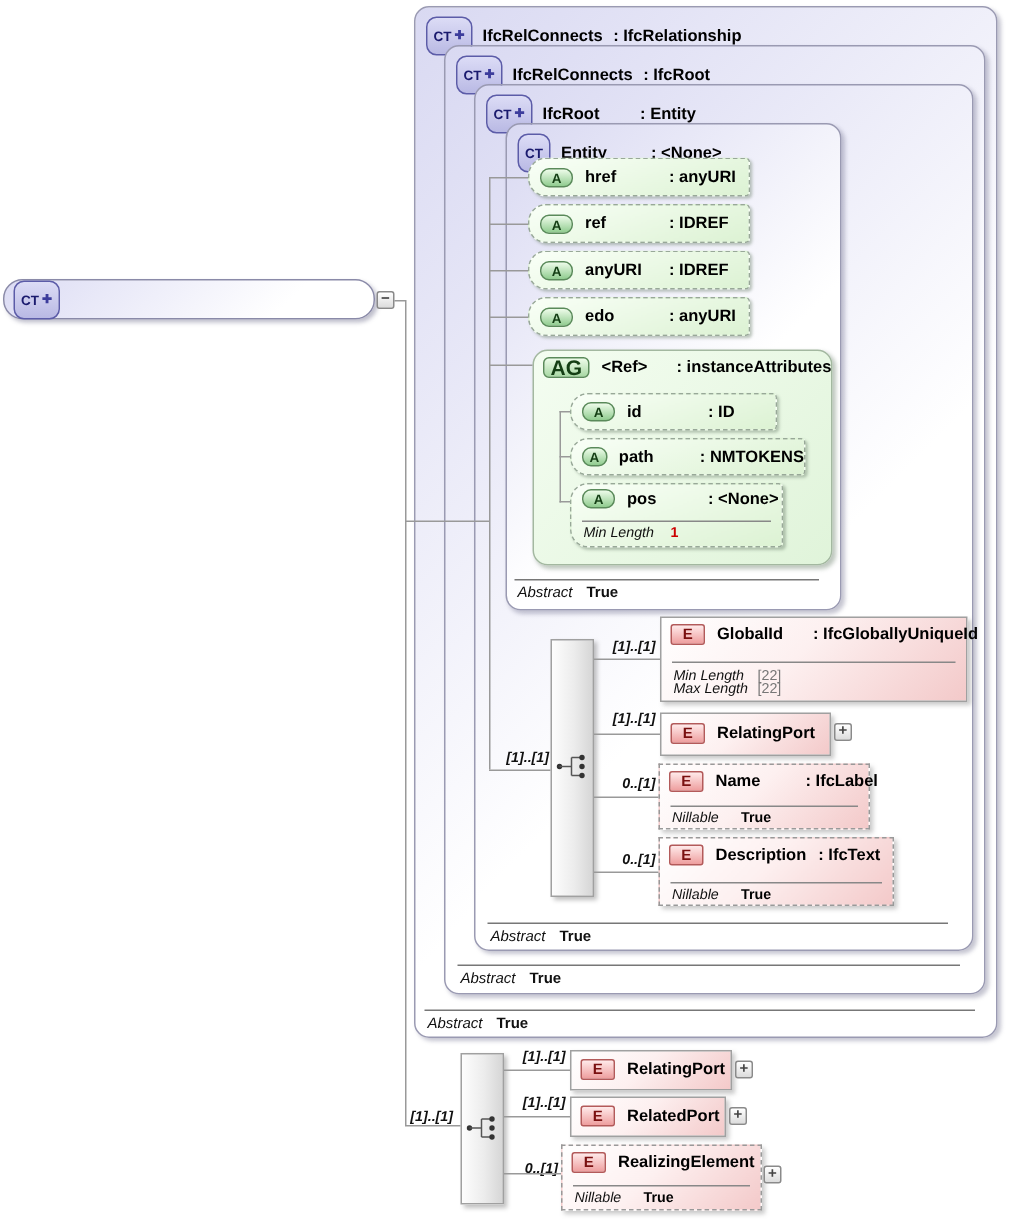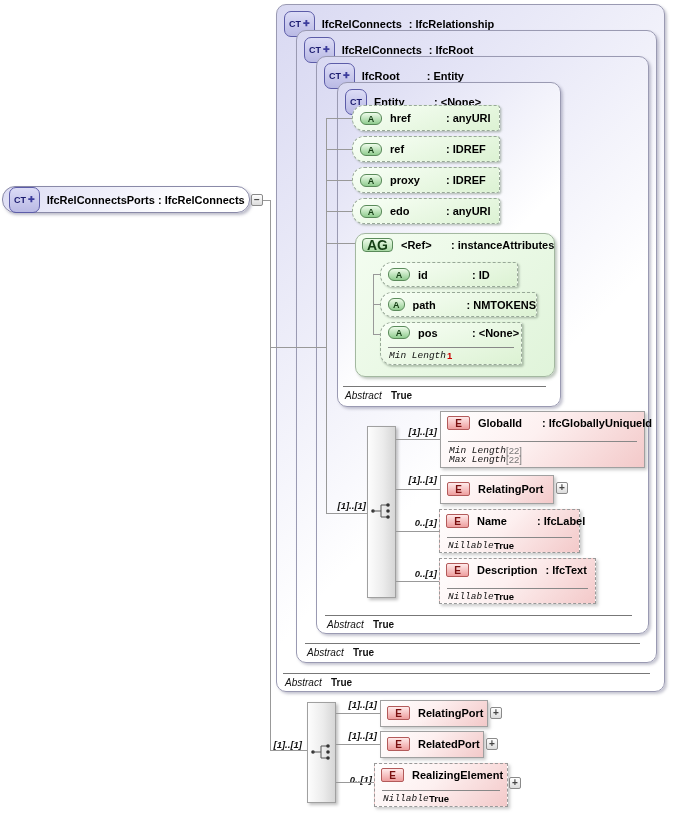--- a/index.html
+++ b/index.html
@@ -54,21 +54,21 @@
         background:linear-gradient(135deg,#ffffff 0%,#fdf0f0 45%,#f3c9c9 100%);
         box-shadow:2px 2px 3px rgba(120,120,120,.4);font-size:11px;color:#000;}
   .elem.dashed{border:1px dashed #999;}
   .erow{position:absolute;top:4px;left:6px;display:flex;align-items:center;gap:8px;
         font-weight:bold;white-space:nowrap;}
   .bdg-e{display:inline-block;width:23px;height:14px;border:1px solid #b35a5a;border-radius:2px;
          background:linear-gradient(#ffeaea,#ee9e9e);
          font-size:10px;font-weight:bold;color:#7a1010;text-align:center;line-height:13px;}
   .esep{position:absolute;left:7px;right:7px;border-top:1px solid #888;}
   .facet-row{position:absolute;left:8px;display:flex;font-size:9.5px;white-space:nowrap;line-height:9.5px;}
-  .flabel{font-style:italic;min-width:56px;color:#111;font-family:Liberation Mono, monospace;}
+  .flabel{font-style:italic;min-width:56px;color:#111;}
   .fval{font-weight:bold;color:#000;}
   .fval.dim{font-weight:normal;color:#777;}
   .fval.warn{color:#cc0000;}
 
   
   .seqbar{position:absolute;width:29px;border:1px solid #a0a0a0;
           background:linear-gradient(to right,#fdfdfd 0%,#ececec 55%,#d6d6d6 100%);
           box-shadow:2px 2px 3px rgba(0,0,0,.25);}
   .seqicon{position:absolute;}
   .ln{position:absolute;background:#999;}
@@ -153,21 +153,21 @@
     <span class="aname">href</span>
     <span>: anyURI</span>
   </div>
   <div class="attr" style="left:352px;top:136px;width:148px;height:26px;">
     <span class="bdg-a">A</span>
     <span class="aname">ref</span>
     <span>: IDREF</span>
   </div>
   <div class="attr" style="left:352px;top:167px;width:148px;height:26px;">
     <span class="bdg-a">A</span>
-    <span class="aname">proxy</span>
+    <span class="aname">anyURI</span>
     <span>: IDREF</span>
   </div>
   <div class="attr" style="left:352px;top:198px;width:148px;height:26px;">
     <span class="bdg-a">A</span>
     <span class="aname">edo</span>
     <span>: anyURI</span>
   </div>
 
   <div class="agroup" style="left:355px;top:233px;width:200px;height:144px;">
     <div class="attr-inner-row">
@@ -333,17 +333,16 @@
   <div class="ln" style="left:270px;top:750px;width:37px;height:1px;"></div>
   <div class="ln" style="left:336px;top:713px;width:44px;height:1px;"></div>
   <div class="ln" style="left:336px;top:744px;width:44px;height:1px;"></div>
   <div class="ln" style="left:336px;top:782px;width:38px;height:1px;"></div>
 
   <div class="rootnode">
     <span class="bdg-ct">
         <span>CT</span>
         <span class="plus">✚</span>
       </span>
-    <span>IfcRelConnectsPorts : IfcRelConnects</span>
   </div>
   <div class="exp" style="left:251px;top:194px;">−</div>
 
 </div>
 
 </body></html>

